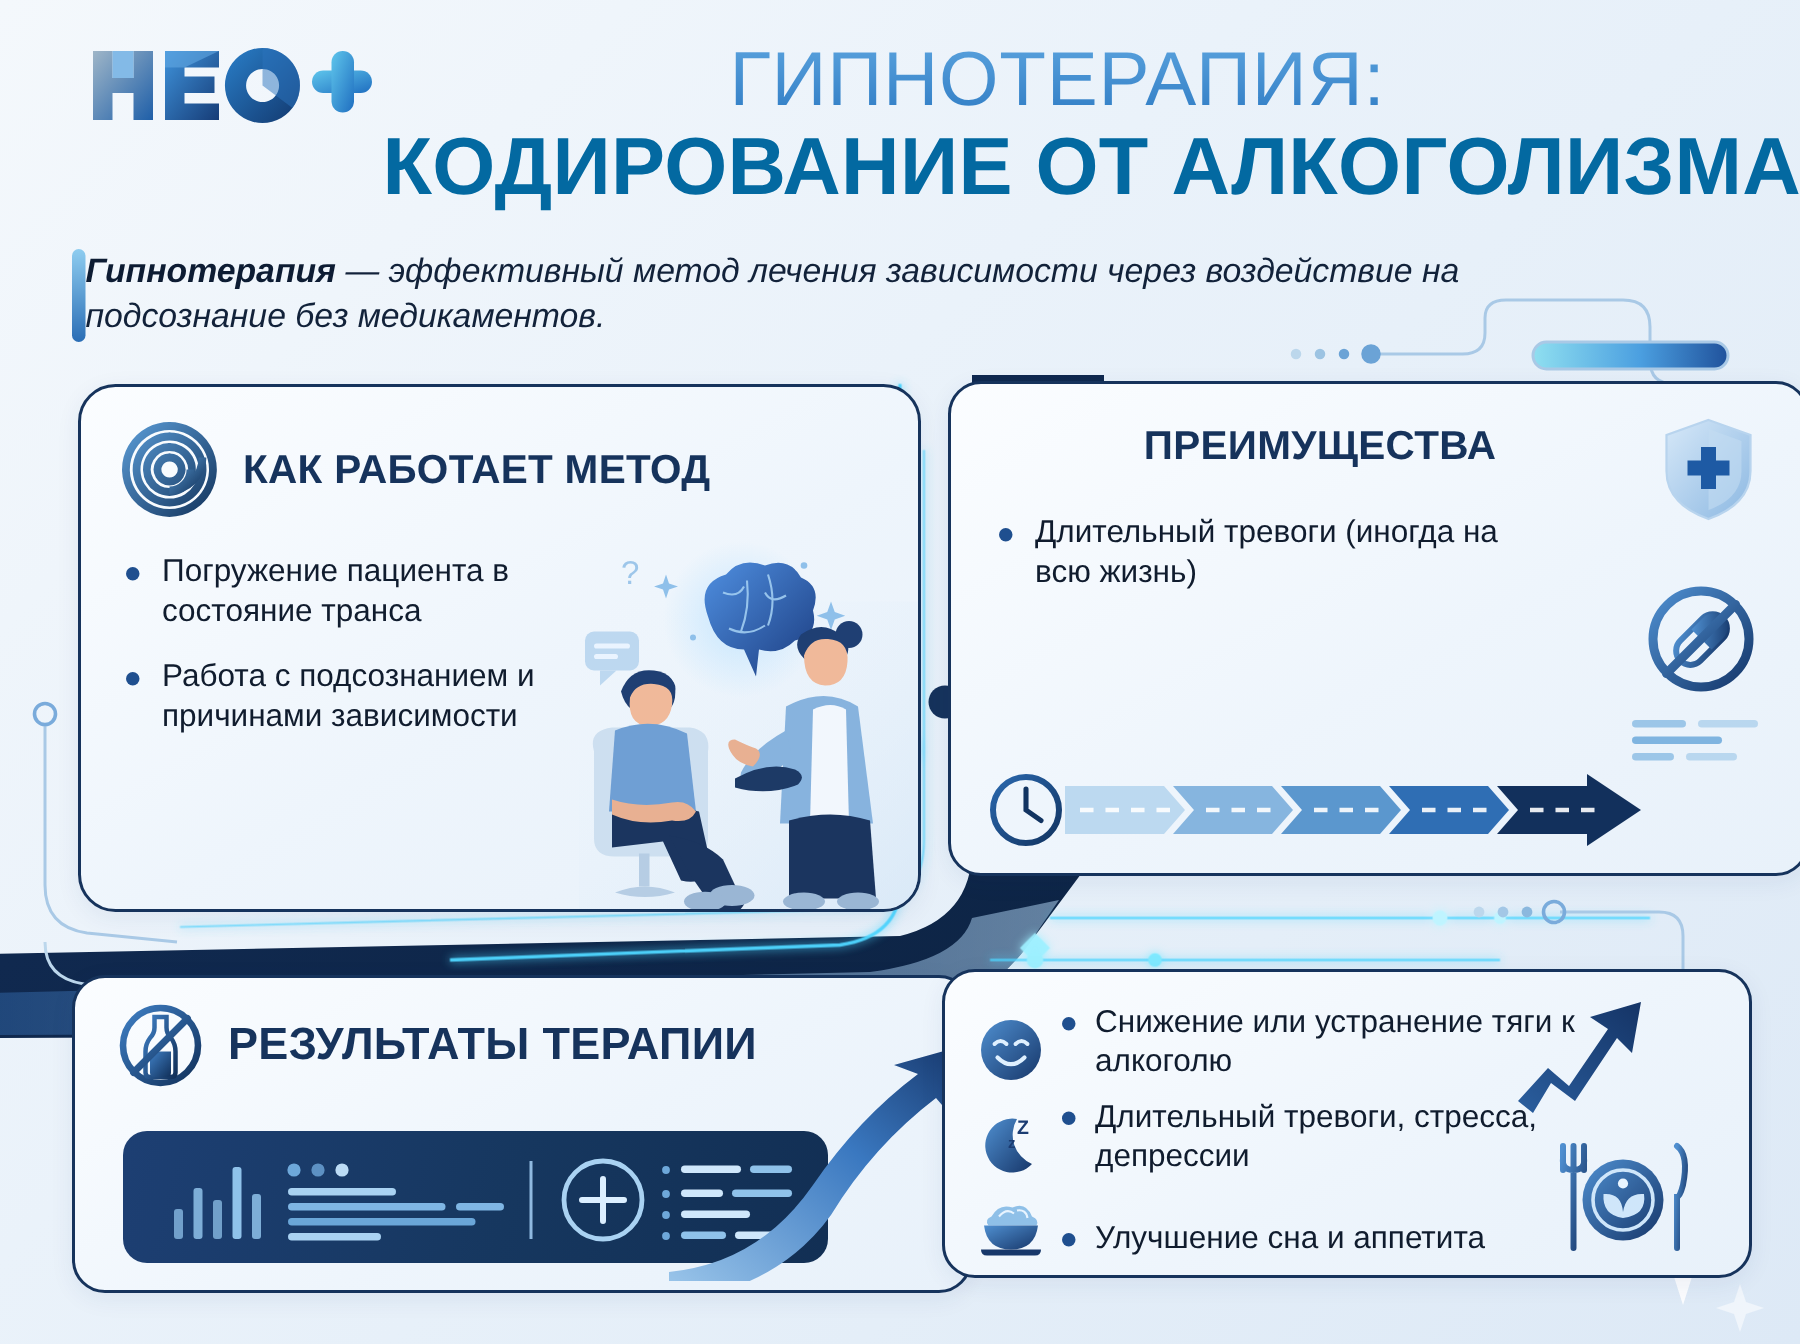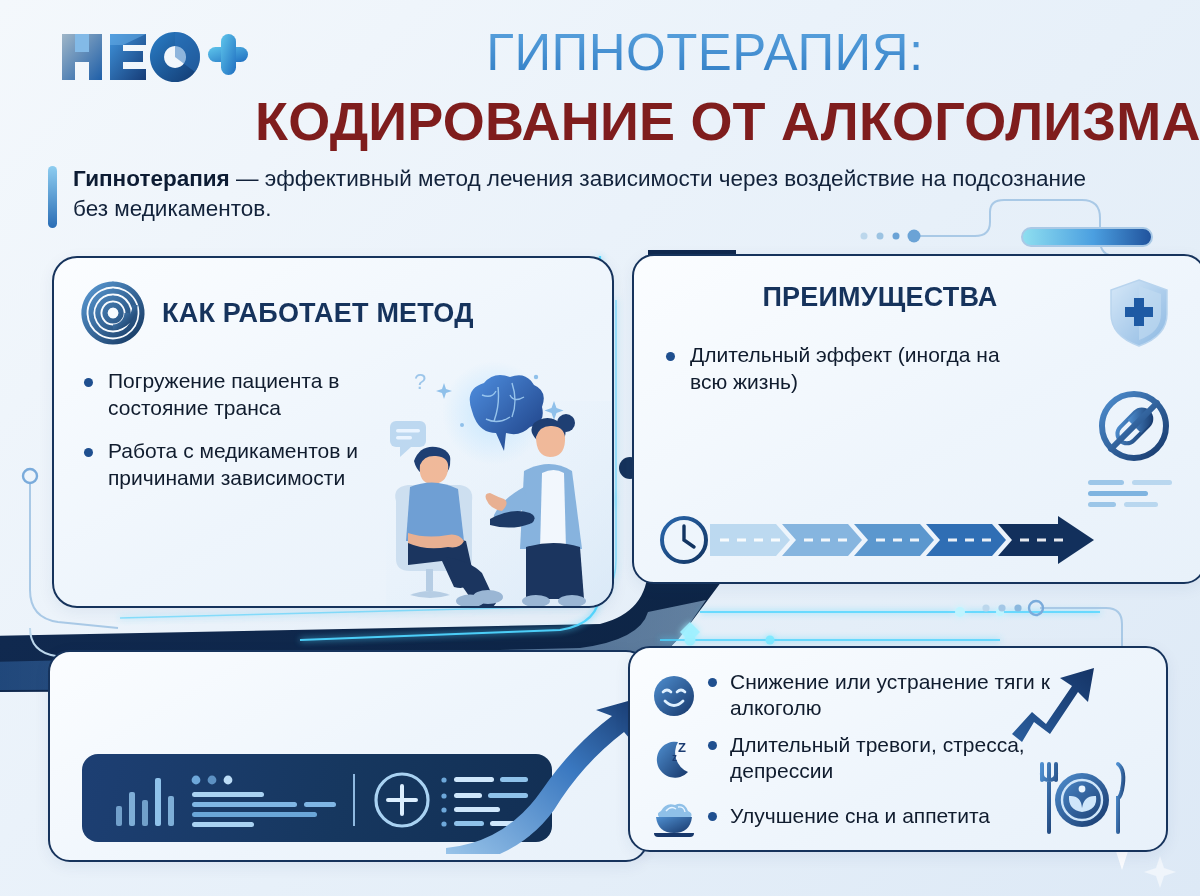--- a/index.html
+++ b/index.html
@@ -25,26 +25,26 @@
     text-align: center;
   }
   .title-line1 {
     font-size: 51px; font-weight: normal; letter-spacing: 0.5px;
     background: linear-gradient(180deg,#5ba3de 0%, #2f7cc4 100%);
     -webkit-background-clip: text; background-clip: text; color: transparent;
     line-height: 1.05;
   }
   .title-line2 {
     font-size: 54px; font-weight: bold; letter-spacing: 0.2px;
-    color: #7f1d1d; line-height: 1.08; margin-top: 12px;
+    color: #0369a1; line-height: 1.08; margin-top: 2px;
     white-space: nowrap;
   }
   .subtitle-wrap {
     position: absolute; left: 48px; top: 164px; width: 1050px;
-    display: flex; gap: 16px; align-items: flex-start;
+    display: flex; gap: 0; align-items: center; font-style: italic;
   }
   .sub-bar {
     width: 9px; height: 62px; border-radius: 5px; flex: none;
     background: linear-gradient(180deg,#8ecdf0 0%, #2a6db5 100%);
     margin-top: 2px;
   }
   .subtitle {
     font-size: 22.5px; color: #12223a; line-height: 1.32;
   }
   .subtitle b { color: #0d1c33; font-weight: bold; }
@@ -101,21 +101,21 @@
   .data-panel {
     position: absolute; left: 32px; bottom: 18px; width: 470px; height: 88px;
     border-radius: 16px;
     background: linear-gradient(105deg,#1d3f73 0%, #16375f 55%, #122f54 100%);
     overflow: hidden;
   }
   .results-arrow { position: absolute; right: -10px; bottom: 6px; width: 210px; height: 170px; }
 
   
   .effects-rows { position: absolute; left: 22px; top: 20px; width: 430px; }
-  .effect-row { display: flex; align-items: center; gap: 12px; margin-bottom: 9px; }
+  .effect-row { display: flex; align-items: flex-end; gap: 12px; margin-bottom: 9px; }
   .effect-icon { width: 44px; height: 44px; flex: none; margin-top: 2px; }
   .effect-text {
     position: relative; padding-left: 22px;
     font-size: 21px; color: #101c2e; line-height: 1.25; padding-top: 1px;
   }
   .effect-text::before {
     content: ""; position: absolute; left: 0; top: 10px;
     width: 9px; height: 9px; border-radius: 50%; background: #1f4f8f;
   }
   .uparrow-icon { position: absolute; right: 70px; top: 14px; width: 86px; height: 84px; }
@@ -269,21 +269,21 @@
               <stop offset="100%" stop-color="#14365f"></stop>
             </linearGradient>
           </defs>
         <path d="M33,4 a29,29 0 1,1 -0.1,0 M33,11 a22,22 0 1,0 0.1,0 M33,18 a15,15 0 1,1 -0.1,0 M33,25 a8,8 0 1,0 0.1,0" fill="none" stroke="url(#spG)" stroke-width="5.2" stroke-linecap="round"></path>
         <path d="M47,33 a14,14 0 0,1 -14,14 a22,22 0 0,0 22,-22" fill="none" stroke="url(#spG)" stroke-width="5.2"></path>
       </svg>
       <div class="card-title">КАК РАБОТАЕТ МЕТОД</div>
     </div>
     <ul class="bullets">
       <li>Погружение пациента в состояние транса</li>
-      <li>Работа с медикаментов и причинами зависимости</li>
+      <li>Работа с подсознанием и причинами зависимости</li>
     </ul>
 
     <svg class="method-art" viewBox="0 0 230 245">
       <defs>
         <linearGradient id="brainG" x1="0" y1="0" x2="1" y2="1">
           <stop offset="0%" stop-color="#4f8fe0"></stop>
             <stop offset="100%" stop-color="#1b3c80"></stop>
           </linearGradient>
         <radialGradient id="brainGlow">
             <stop offset="0%" stop-color="#bfe4ff" stop-opacity=".85"></stop>
@@ -360,21 +360,21 @@
         <stop offset="0%" stop-color="#d6e8f8"></stop>
             <stop offset="100%" stop-color="#8cb8e2"></stop>
           </linearGradient>
         </defs>
       <path d="M31,2 L59,12 L59,36 Q59,58 31,68 Q3,58 3,36 L3,12 Z" fill="url(#shG)" stroke="#b8d4ee" stroke-width="1.5"></path>
       <path d="M31,8 L53,16 L53,36 Q53,54 31,62 Q31,34 31,8 Z" fill="#c3dcf2" opacity=".6"></path>
       <path d="M26,20 h10 v9 h9 v10 h-9 v9 h-10 v-9 h-9 v-10 h9 z" fill="#1e5aa4"></path>
     </svg>
 
     <ul class="bullets">
-      <li>Длительный эффект (иногда на всю жизнь)</li>
+      <li>Длительный тревоги (иногда на всю жизнь)</li>
     </ul>
 
     <svg class="nopill-icon" viewBox="0 0 76 76">
       <defs>
           <linearGradient id="npG" x1="0" y1="0" x2="1" y2="1">
         <stop offset="0%" stop-color="#4f8fd0"></stop>
             <stop offset="100%" stop-color="#15376a"></stop>
           </linearGradient>
         </defs>
       <circle cx="38" cy="38" r="32" fill="none" stroke="url(#npG)" stroke-width="6"></circle>
@@ -413,20 +413,35 @@
         <line x1="62" y1="26" x2="124" y2="26"></line>
         <line x1="146" y1="26" x2="196" y2="26"></line>
         <line x1="218" y1="26" x2="268" y2="26"></line>
         <line x1="290" y1="26" x2="340" y2="26"></line>
         <line x1="362" y1="26" x2="412" y2="26"></line>
       </g>
     </svg>
   </div>
 
   <div class="card" id="card-results">
+    <div class="card-head">
+      <svg class="nobottle-icon" viewBox="0 0 58 58">
+        <defs>
+            <linearGradient id="nbG" x1="0" y1="0" x2="1" y2="1">
+          <stop offset="0%" stop-color="#3f7fc4"></stop>
+              <stop offset="100%" stop-color="#11305a"></stop>
+            </linearGradient>
+          </defs>
+        <circle cx="29" cy="29" r="25" fill="none" stroke="url(#nbG)" stroke-width="4.4"></circle>
+        <path d="M25,10 h8 v7 q0,4 3,7 q3,4 3,9 v14 q0,3 -3,3 h-14 q-3,0 -3,-3 v-14 q0,-5 3,-9 q3,-3 3,-7 z" fill="none" stroke="url(#nbG)" stroke-width="3"></path>
+        <path d="M22,33 h14 v14 q0,3 -3,3 h-8 q-3,0 -3,-3 z" fill="url(#nbG)"></path>
+        <line x1="11" y1="47" x2="47" y2="11" stroke="url(#nbG)" stroke-width="4.6" stroke-linecap="round"></line>
+      </svg>
+      <div class="card-title">РЕЗУЛЬТАТЫ ТЕРАПИИ</div>
+    </div>
 
     <div class="data-panel">
       <svg width="470" height="88" viewBox="0 0 470 88">
         <g fill="#8fc2ea">
           <rect x="34" y="52" width="6" height="20" rx="2" opacity=".75"></rect>
           <rect x="47" y="38" width="6" height="34" rx="2" opacity=".85"></rect>
           <rect x="60" y="46" width="6" height="26" rx="2" opacity=".75"></rect>
           <rect x="73" y="24" width="6" height="48" rx="2"></rect>
           <rect x="86" y="42" width="6" height="30" rx="2" opacity=".85"></rect>
         </g>

